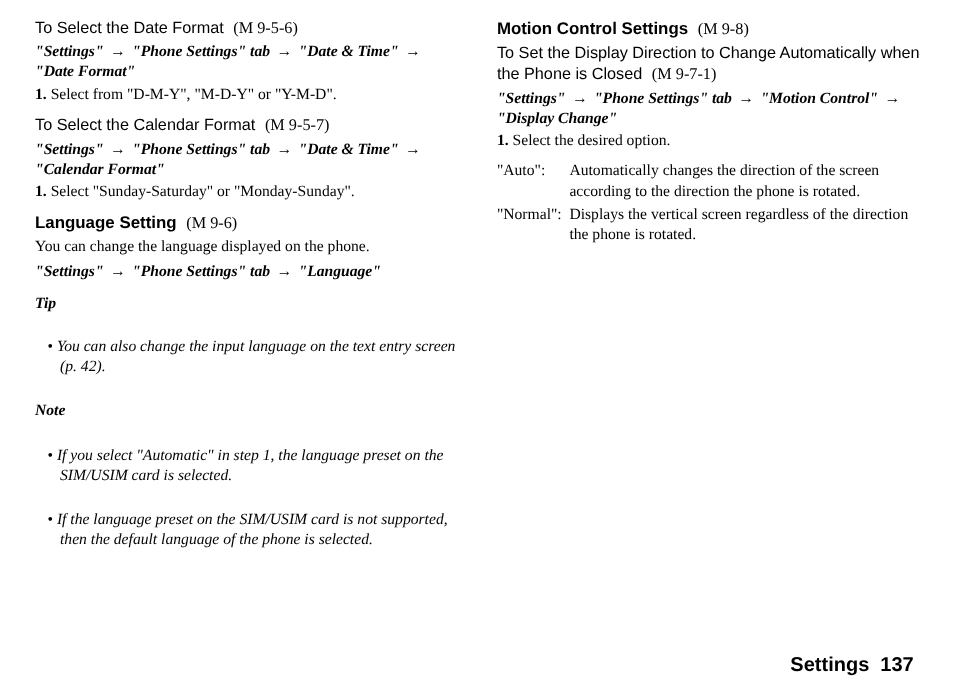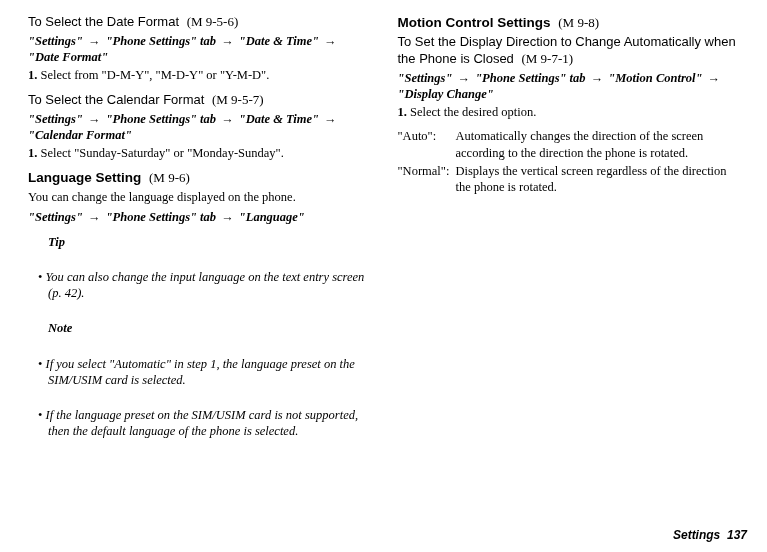--- a/index.html
+++ b/index.html
@@ -56,21 +56,20 @@
   }
   .step {
     margin: 2px 0 8px 0;
   }
   .step-num { font-weight: bold; }
   .tip-label, .note-label {
     font-style: italic;
     font-weight: bold;
     margin-top: 8px;
     margin-bottom: 0;
-    margin-left: 20px;
   }
   ul.bullets {
     list-style: none;
     padding: 0;
     margin: 0 0 6px 0;
   }
   ul.bullets li {
     font-style: italic;
     padding-left: 20px;
     text-indent: -10px;
@@ -90,25 +89,24 @@
   .def-term {
     width: 58px;
     flex: 0 0 58px;
   }
   .def-desc {
     flex: 1;
   }
   .footer {
     position: absolute;
     bottom: 8px;
-    right: 20px;
+    right: 36px;
     font-family: Arial, Helvetica, sans-serif;
     font-weight: bold;
-    font-size: 12px;
-    font-style: italic;
+    font-size: 16px;
   }
 </style>
 </head>
 <body>
 
 <div class="page">
   <div class="col col-left">
 
     <div class="heading-subtle">
       <span>To Select the Date Format</span>

